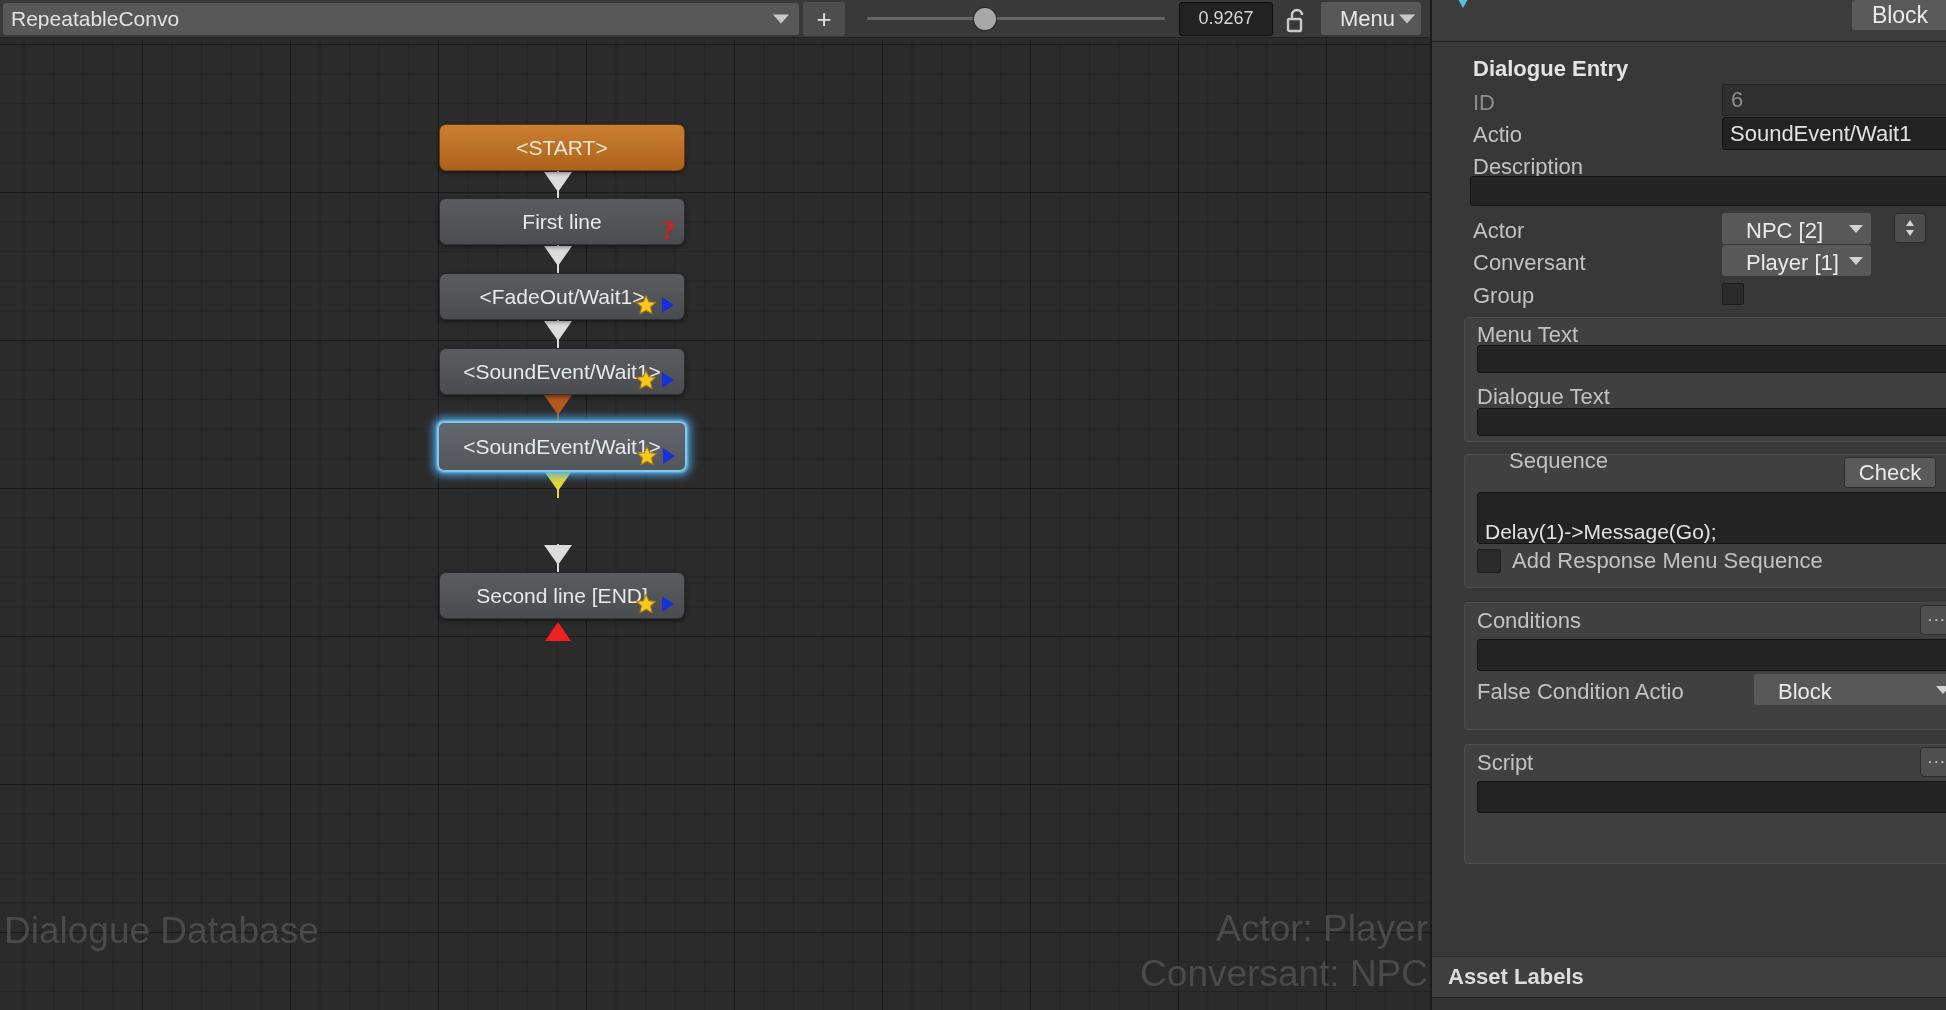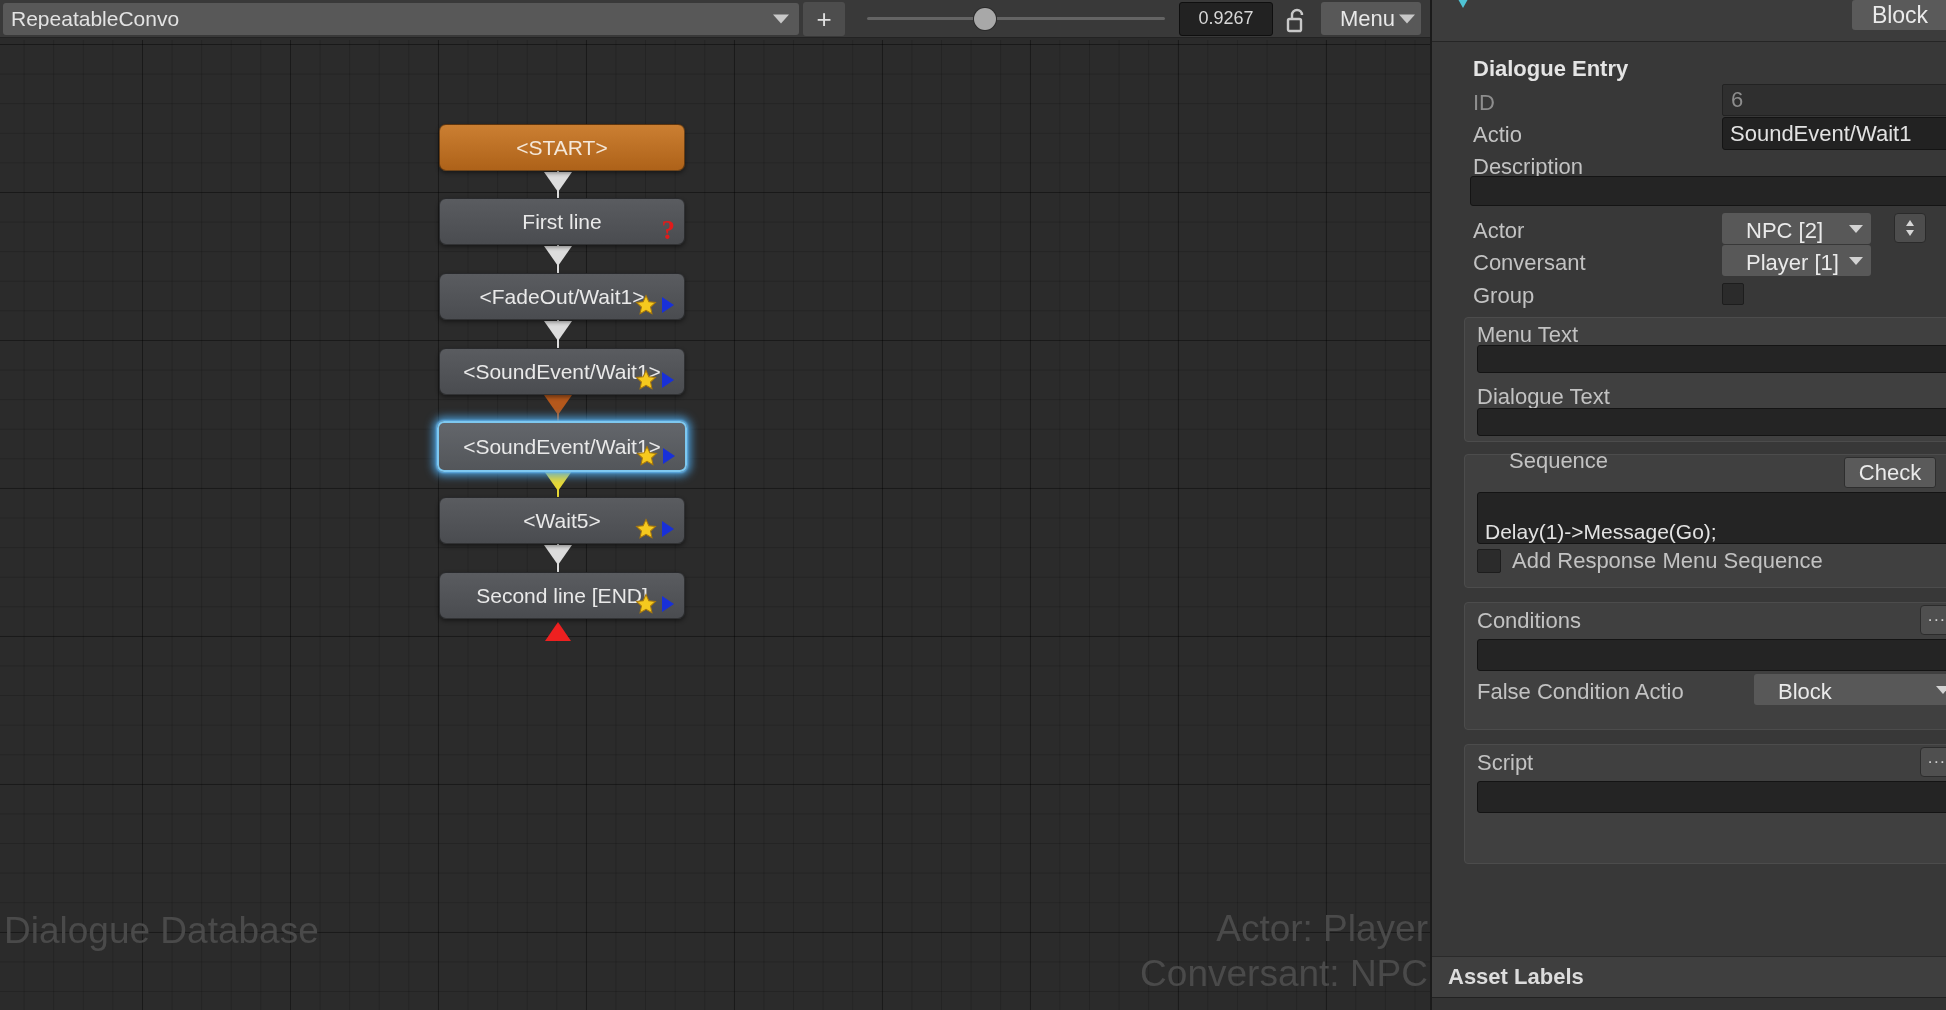--- a/index.html
+++ b/index.html
@@ -388,31 +388,20 @@
       <span class="node-badges">
         <svg class="badge-star" viewBox="0 0 24 24">
           <polygon points="12,1.6 15.1,8.4 22.4,9.2 17,14.2 18.5,21.6 12,17.9 5.5,21.6 7,14.2 1.6,9.2 8.9,8.4" fill="#f5c91e" stroke="#a8780c" stroke-width="1.1"></polygon>
         </svg>
         <svg class="badge-play" viewBox="0 0 16 18">
           <polygon points="2,1 14,9 2,17" fill="#1830d8"></polygon>
         </svg>
       </span>
     </div>
 
-    <div class="node normal" style="left:439px; top:497px; width:246px; height:47px;">
-      <span class="node-label">&lt;Wait5&gt;</span>
-      <span class="node-badges">
-        <svg class="badge-star" viewBox="0 0 24 24">
-          <polygon points="12,1.6 15.1,8.4 22.4,9.2 17,14.2 18.5,21.6 12,17.9 5.5,21.6 7,14.2 1.6,9.2 8.9,8.4" fill="#f5c91e" stroke="#a8780c" stroke-width="1.1"></polygon>
-        </svg>
-        <svg class="badge-play" viewBox="0 0 16 18">
-          <polygon points="2,1 14,9 2,17" fill="#1830d8"></polygon>
-        </svg>
-      </span>
-    </div>
 
     <div class="node normal" style="left:439px; top:572px; width:246px; height:47px;">
       <span class="node-label">Second line [END]</span>
       <span class="node-badges">
         <svg class="badge-star" viewBox="0 0 24 24">
           <polygon points="12,1.6 15.1,8.4 22.4,9.2 17,14.2 18.5,21.6 12,17.9 5.5,21.6 7,14.2 1.6,9.2 8.9,8.4" fill="#f5c91e" stroke="#a8780c" stroke-width="1.1"></polygon>
         </svg>
         <svg class="badge-play" viewBox="0 0 16 18">
           <polygon points="2,1 14,9 2,17" fill="#1830d8"></polygon>
         </svg>

